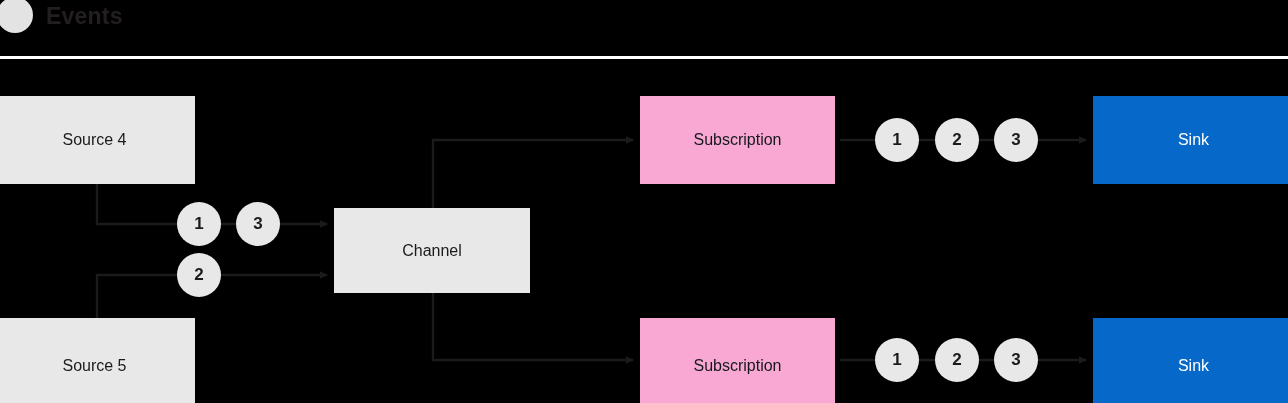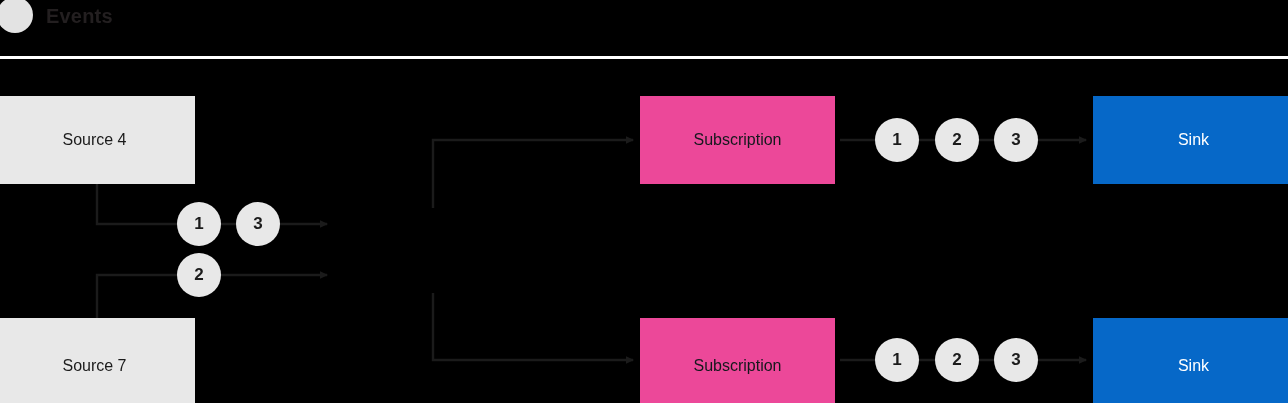--- a/index.html
+++ b/index.html
@@ -25,21 +25,21 @@
   #events-dot {
     position: absolute;
     left: -3px; top: -3px;
     width: 36px; height: 36px;
     border-radius: 50%;
     background: #e3e3e3;
   }
   #events-label {
     position: absolute;
     left: 46px; top: 3px;
-    font-size: 20px;
+    font-size: 23px;
     font-weight: bold;
     color: #231f20;
     letter-spacing: 0.2px;
     line-height: 26px;
   }
   #header-rule {
     position: absolute;
     left: 0; top: 56px;
     width: 1288px; height: 3px;
     background: #ffffff;
@@ -48,21 +48,21 @@
   
   .node-box {
     position: absolute;
     display: flex;
     align-items: center;
     justify-content: center;
     font-size: 16px;
     line-height: 20px;
   }
   .node-box.gray { background: #e8e8e8; color: #1b1b1b; }
-  .node-box.lightblue { background: #ec4899; color: #14181c; }
+  .node-box.lightblue { background: #f9a8d4; color: #14181c; }
   .node-box.blue { background: #0668c8; color: #ffffff; }
 
   #box-source-1 { left: -6px; top: 96px;  width: 201px; height: 88px; }
   #box-source-2 { left: -6px; top: 318px; width: 201px; height: 95px; }
   #box-channel  { left: 334px; top: 208px; width: 196px; height: 85px; }
   #box-sub-1    { left: 640px; top: 96px;  width: 195px; height: 88px; }
   #box-sub-2    { left: 640px; top: 318px; width: 195px; height: 95px; }
   #box-sink-1   { left: 1093px; top: 96px;  width: 201px; height: 88px; }
   #box-sink-2   { left: 1093px; top: 318px; width: 201px; height: 95px; }
 
@@ -116,23 +116,26 @@
 
     <path d="M840,140 L1086,140" fill="none" stroke="#1b1b1b" stroke-width="2.4" marker-end="url(#arrow)"></path>
 
     <path d="M840,360 L1086,360" fill="none" stroke="#1b1b1b" stroke-width="2.4" marker-end="url(#arrow)"></path>
   </svg>
 
   <div class="node-box gray" id="box-source-1">
     <span>Source 4</span>
   </div>
   <div class="node-box gray" id="box-source-2">
-    <span>Source 7</span>
+    <span>Source 5</span>
   </div>
 
+  <div class="node-box gray" id="box-channel">
+    <span>Channel</span>
+  </div>
 
   <div class="node-box lightblue" id="box-sub-1">
     <span>Subscription</span>
   </div>
   <div class="node-box lightblue" id="box-sub-2">
     <span>Subscription</span>
   </div>
 
   <div class="node-box blue" id="box-sink-1">
     <span>Sink</span>

